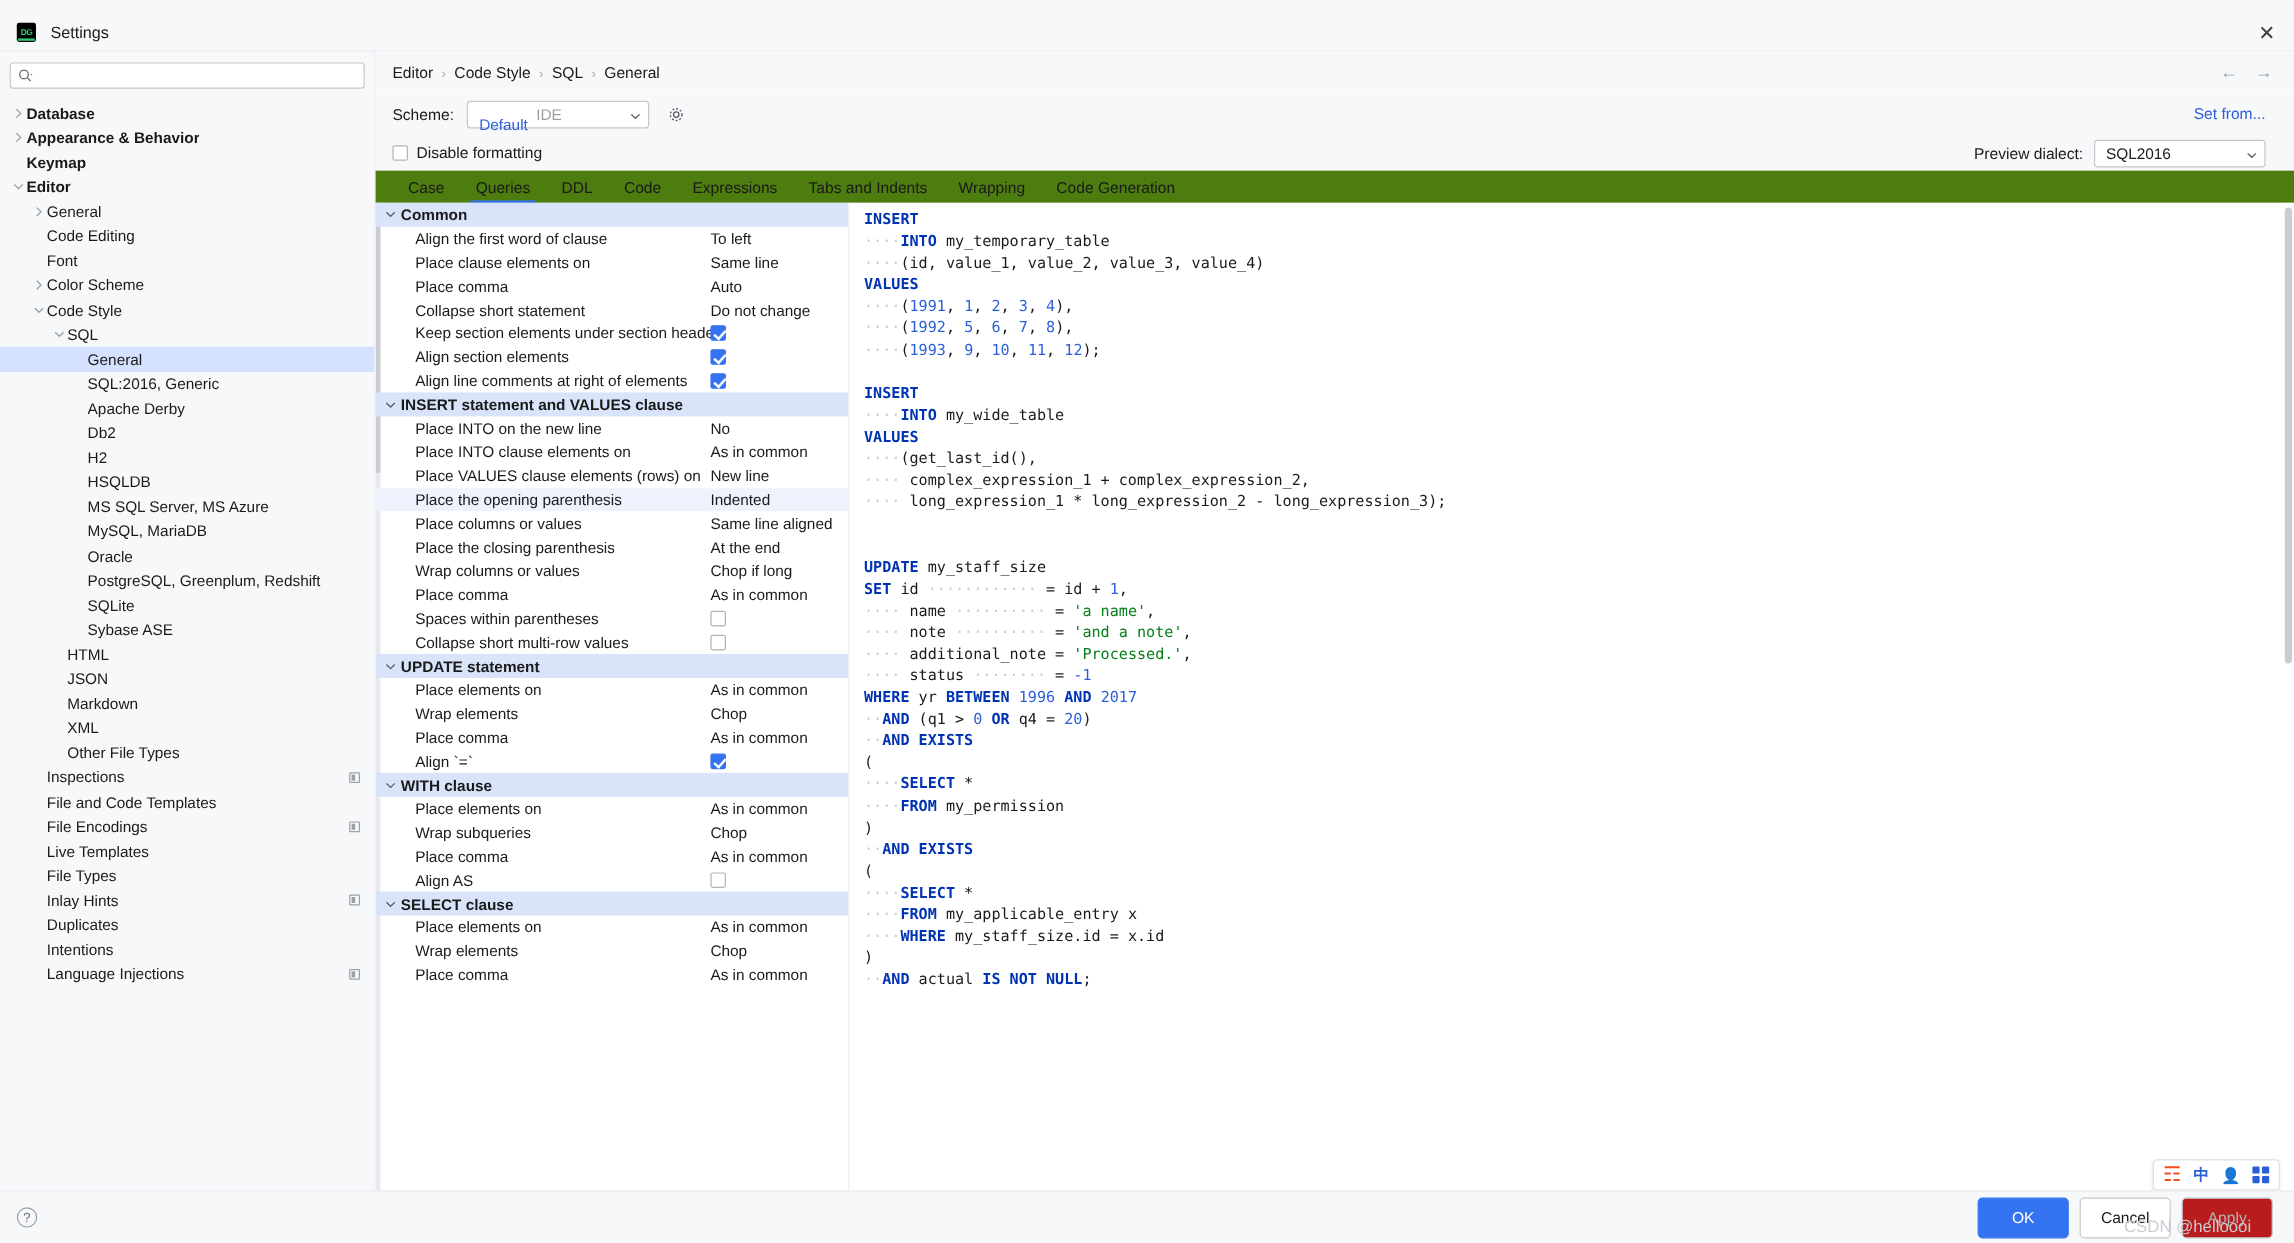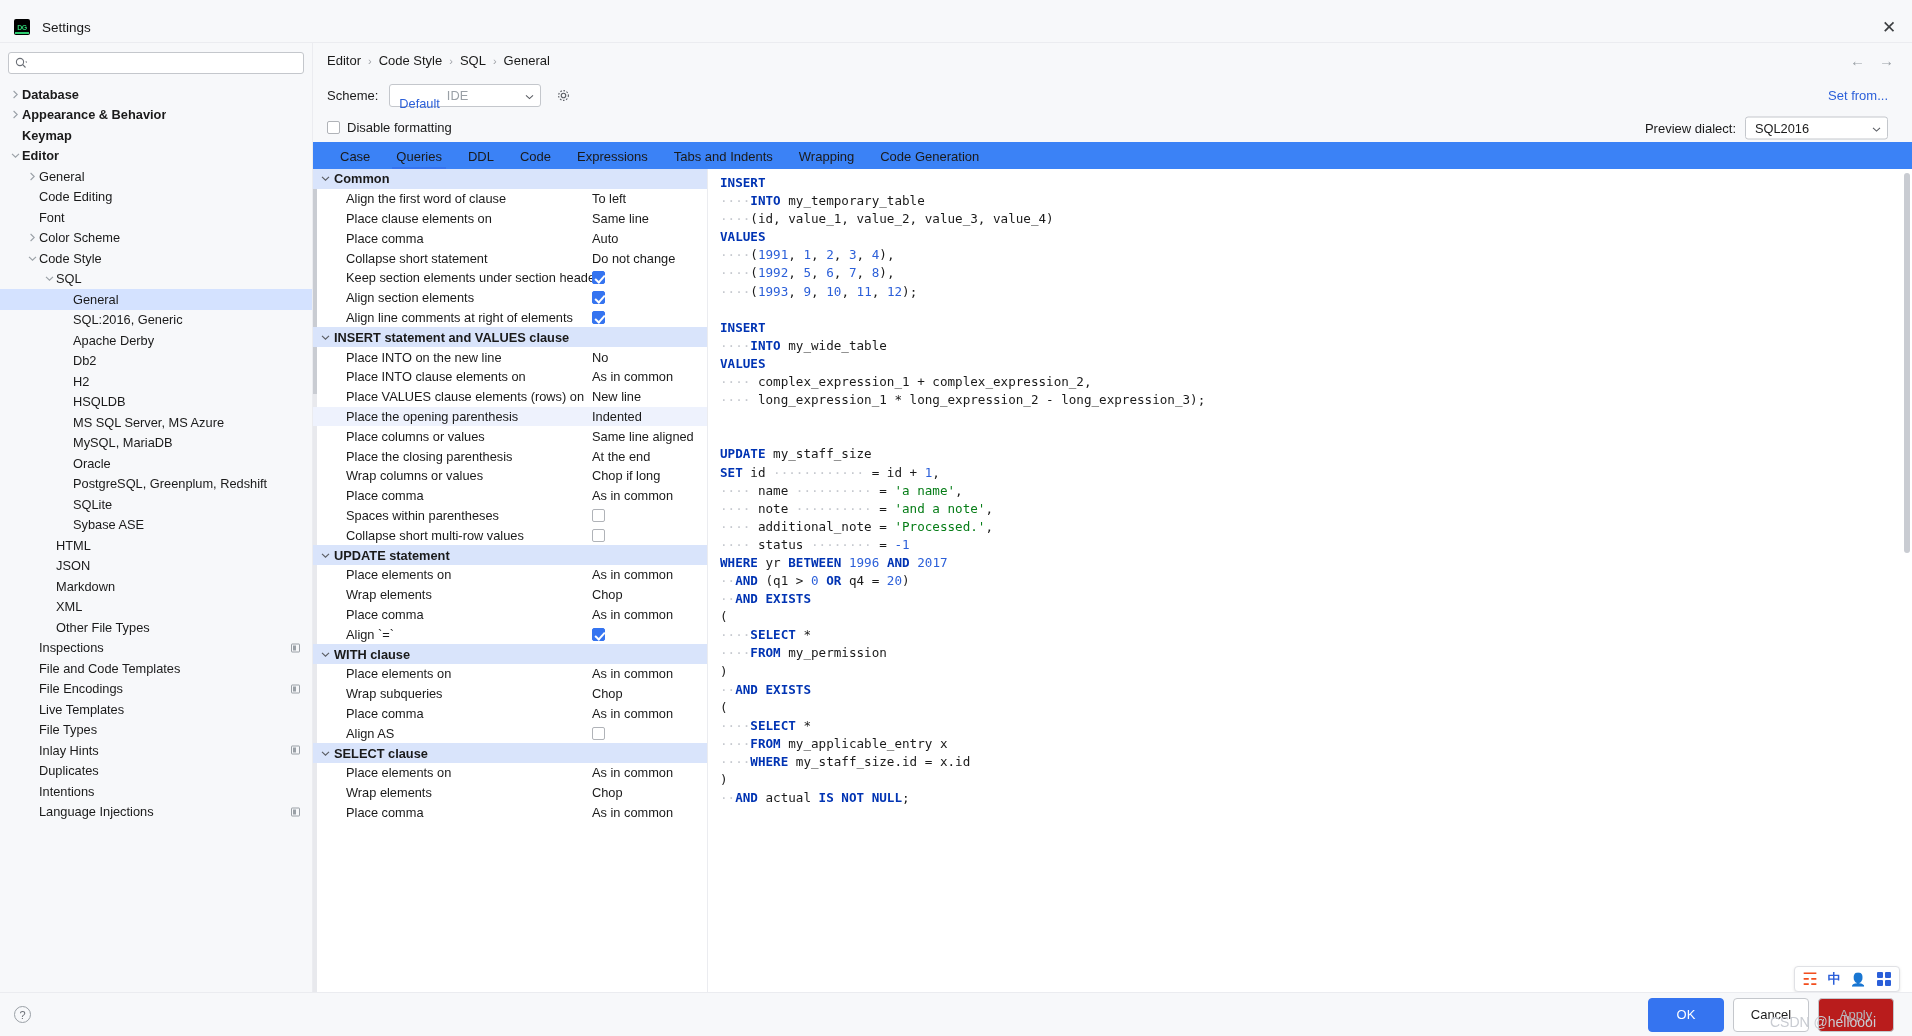--- a/index.html
+++ b/index.html
@@ -122,21 +122,21 @@
   }
   .disable-row .lbl { margin-left:7px; font-size:13px; }
   .preview-dialect {
     position:absolute; right:24px; top:50%; transform:translateY(-50%);
     display:flex; align-items:center;
   }
   .preview-dialect .pd-label { font-size:13px; margin-right:9px; }
   .dialect-combo { width:143px; }
   .tabs {
     height:27px; display:flex; align-items:flex-end; padding-left:14px;
-    background:#3b82f6;
+    background:#4d7c0f;
   }
   .tab {
     font-size:13px; padding:0 13px 5px 13px; color:#1a1a1a; position:relative;
   }
   .tab.active { color:#1a1a1a; }
   .tab.active::after{
     content:"";position:absolute;left:9px;right:9px;bottom:0;height:2px;background:#3574f0;
   }
   
   .panels { flex:1; display:flex; min-height:0; }
@@ -660,20 +660,21 @@
             <div class="cl"><span class="dot">····</span><span class="kw">INTO</span><span class="id"> my_temporary_table</span></div>
             <div class="cl"><span class="dot">····</span><span class="id">(id, value_1, value_2, value_3, value_4)</span></div>
             <div class="cl"><span class="kw">VALUES</span></div>
             <div class="cl"><span class="dot">····</span><span class="id">(</span><span class="num">1991</span><span class="id">, </span><span class="num">1</span><span class="id">, </span><span class="num">2</span><span class="id">, </span><span class="num">3</span><span class="id">, </span><span class="num">4</span><span class="id">),</span></div>
             <div class="cl"><span class="dot">····</span><span class="id">(</span><span class="num">1992</span><span class="id">, </span><span class="num">5</span><span class="id">, </span><span class="num">6</span><span class="id">, </span><span class="num">7</span><span class="id">, </span><span class="num">8</span><span class="id">),</span></div>
             <div class="cl"><span class="dot">····</span><span class="id">(</span><span class="num">1993</span><span class="id">, </span><span class="num">9</span><span class="id">, </span><span class="num">10</span><span class="id">, </span><span class="num">11</span><span class="id">, </span><span class="num">12</span><span class="id">);</span></div>
             <div class="cl">&nbsp;</div>
             <div class="cl"><span class="kw">INSERT</span></div>
             <div class="cl"><span class="dot">····</span><span class="kw">INTO</span><span class="id"> my_wide_table</span></div>
             <div class="cl"><span class="kw">VALUES</span></div>
+            <div class="cl"><span class="dot">····</span><span class="id">(get_last_id(),</span></div>
             <div class="cl"><span class="dot">····</span><span class="id"> complex_expression_1 + complex_expression_2,</span></div>
             <div class="cl"><span class="dot">····</span><span class="id"> long_expression_1 * long_expression_2 - long_expression_3);</span></div>
             <div class="cl">&nbsp;</div>
             <div class="cl">&nbsp;</div>
             <div class="cl"><span class="kw">UPDATE</span><span class="id"> my_staff_size</span></div>
             <div class="cl"><span class="kw">SET</span><span class="id"> id</span><span class="dot"> ············</span><span class="id"> = id + </span><span class="num">1</span><span class="id">,</span></div>
             <div class="cl"><span class="dot">····</span><span class="id"> name</span><span class="dot"> ··········</span><span class="id"> = </span><span class="str">'a name'</span><span class="id">,</span></div>
             <div class="cl"><span class="dot">····</span><span class="id"> note</span><span class="dot"> ··········</span><span class="id"> = </span><span class="str">'and a note'</span><span class="id">,</span></div>
             <div class="cl"><span class="dot">····</span><span class="id"> additional_note = </span><span class="str">'Processed.'</span><span class="id">,</span></div>
             <div class="cl"><span class="dot">····</span><span class="id"> status</span><span class="dot"> ········</span><span class="id"> = </span><span class="num">-1</span></div>

